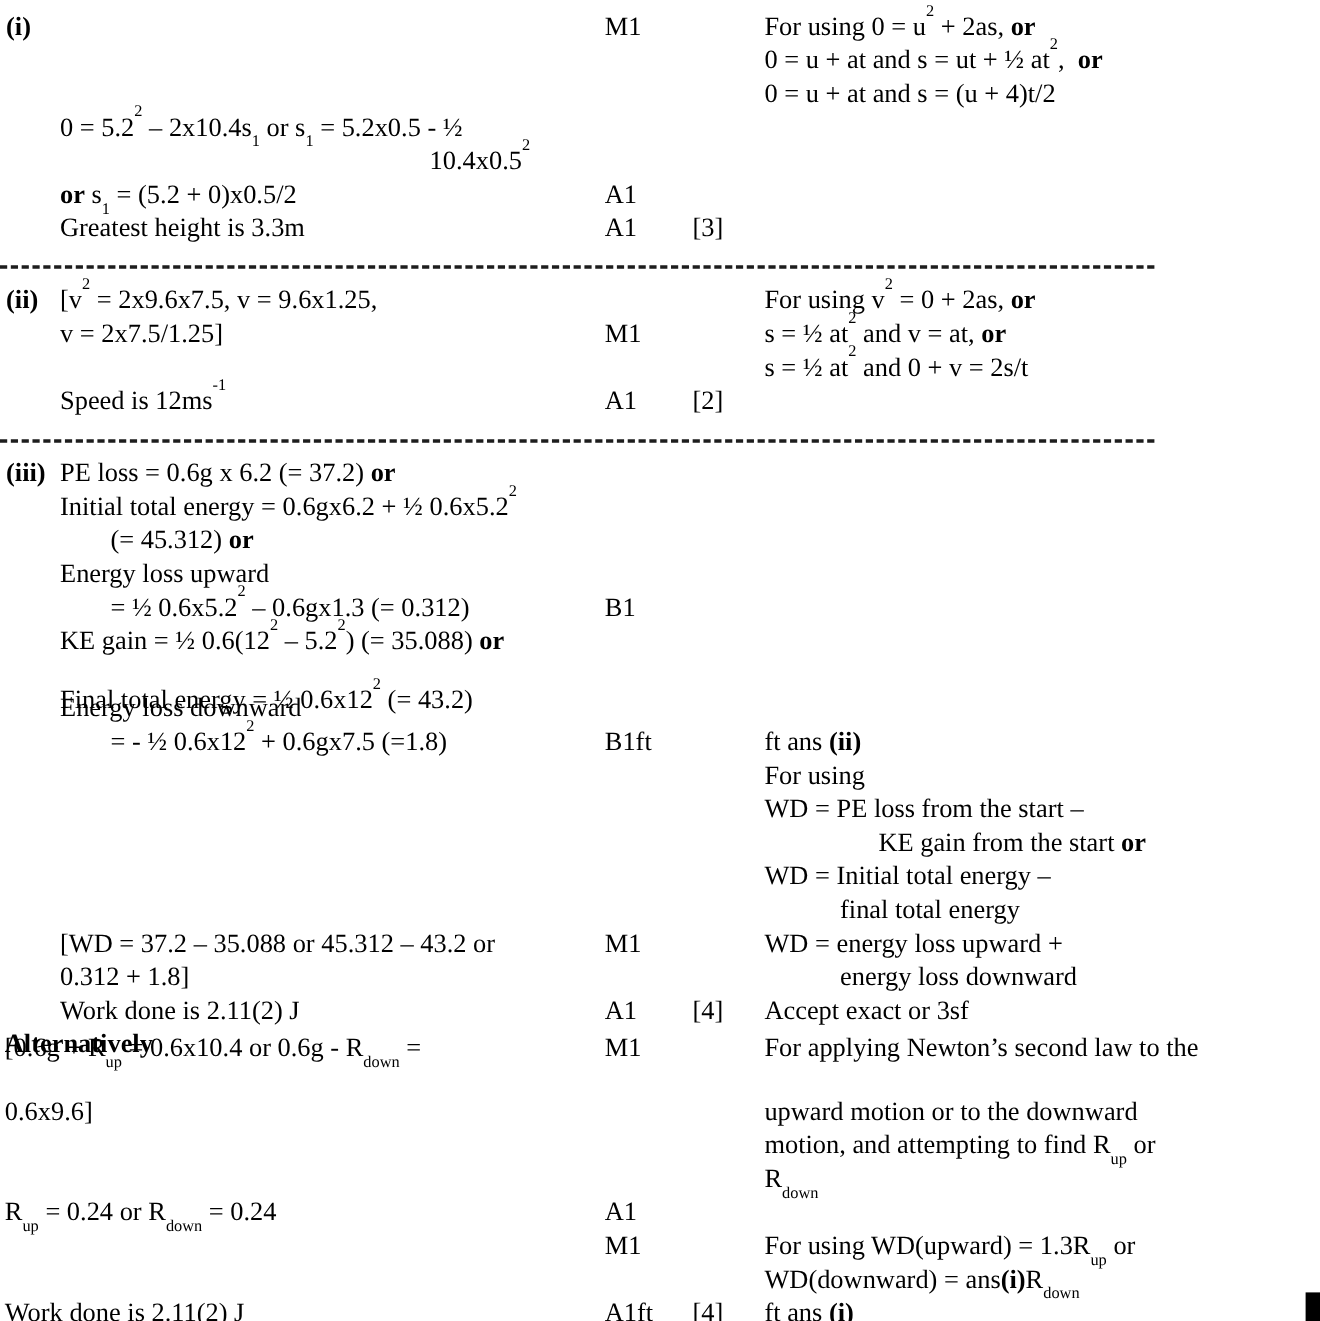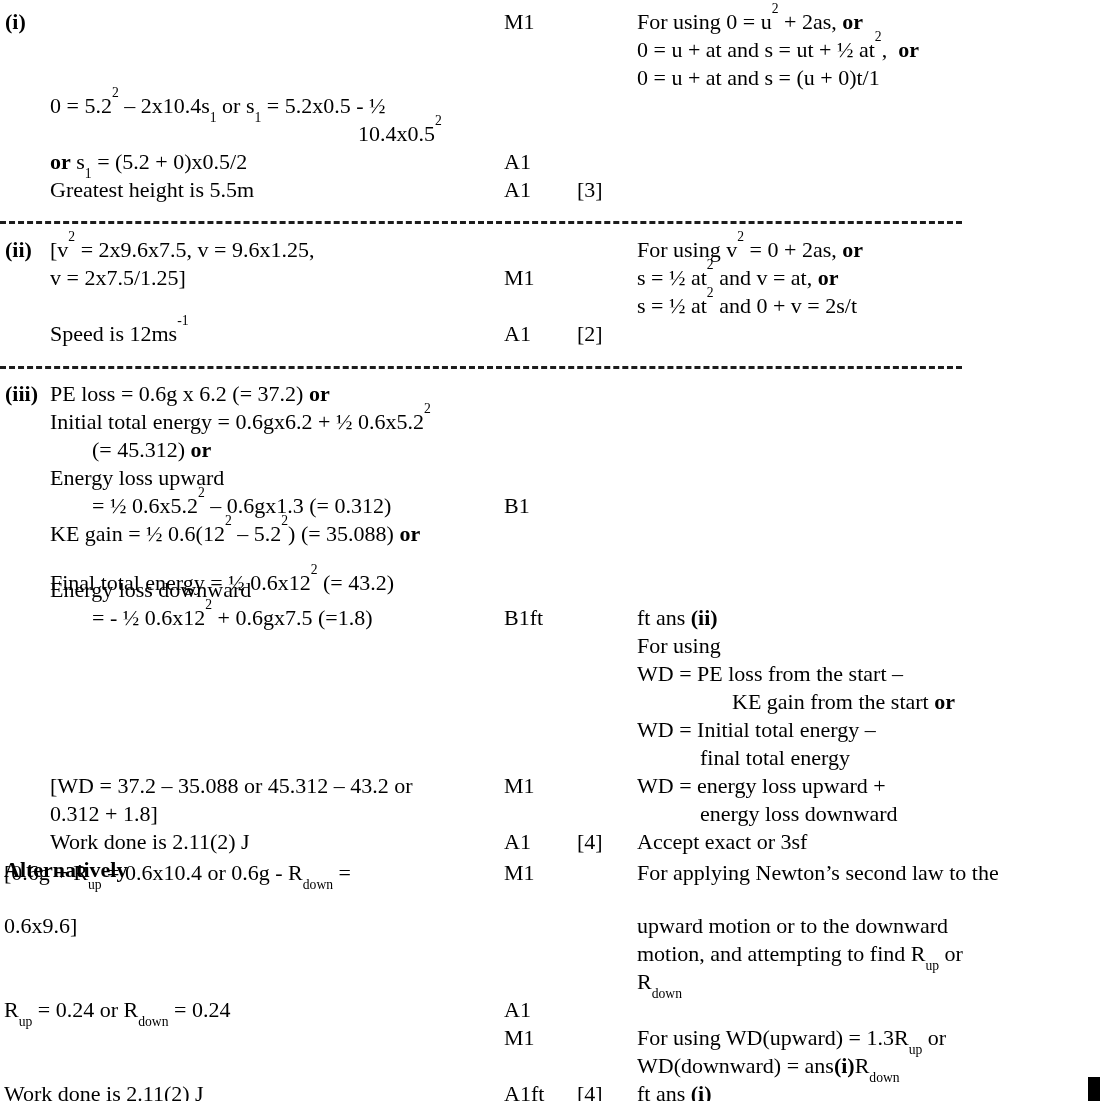--- a/index.html
+++ b/index.html
@@ -41,34 +41,34 @@
 <div id="sec0" class="section">
     <div class="row" style="top: 0px;">
       <span class="cell part-label">(i)</span>
       <span class="cell mark">M1</span>
       <span class="cell c0">For using 0 = u<sup>2</sup> + 2as, <b>or</b></span>
     </div>
     <div class="row" style="top: 28px;">
       <span class="cell c0">0 = u + at and s = ut + ½ at<sup>2</sup>,&nbsp; <b>or</b></span>
     </div>
     <div class="row" style="top: 56px;">
-      <span class="cell c0">0 = u + at and s = (u + 0)t/1</span>
+      <span class="cell c0">0 = u + at and s = (u + 4)t/2</span>
     </div>
     <div class="row" style="top: 84px; font-family: Liberation Serif, serif;">
       <span class="cell a1">0 = 5.2<sup>2</sup> – 2x10.4s<sub>1</sub> or s<sub>1</sub> = 5.2x0.5 - ½</span>
     </div>
     <div class="row" style="top: 112px;">
       <span class="cell a3">10.4x0.5<sup>2</sup></span>
     </div>
     <div class="row" style="top: 140px;">
       <span class="cell a1"><b>or</b> s<sub>1</sub> = (5.2 + 0)x0.5/2</span>
       <span class="cell mark">A1</span>
     </div>
     <div class="row" style="top: 168px;">
-      <span class="cell a1">Greatest height is 5.5m</span>
+      <span class="cell a1">Greatest height is 3.3m</span>
       <span class="cell mark">A1</span>
       <span class="cell total">[3]</span>
     </div>
   </div>
 <div id="sep0" class="sep"></div>
 <div id="sec1" class="section">
     <div class="row" style="top: 0px;">
       <span class="cell part-label">(ii)</span>
       <span class="cell a1">[v<sup>2</sup> = 2x9.6x7.5, v = 9.6x1.25,</span>
       <span class="cell c0">For using v<sup>2</sup> = 0 + 2as, <b>or</b></span>

